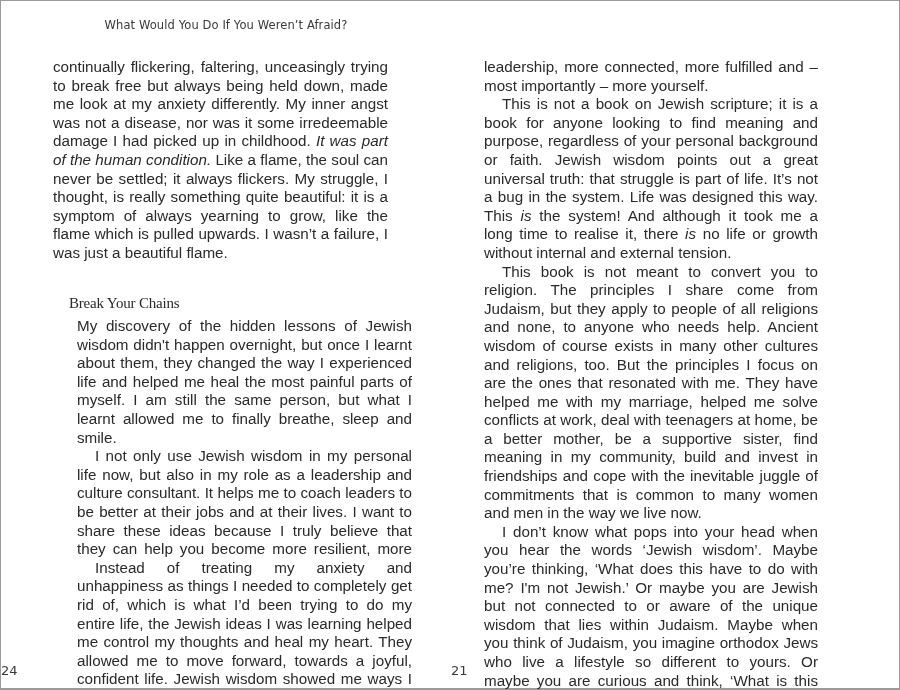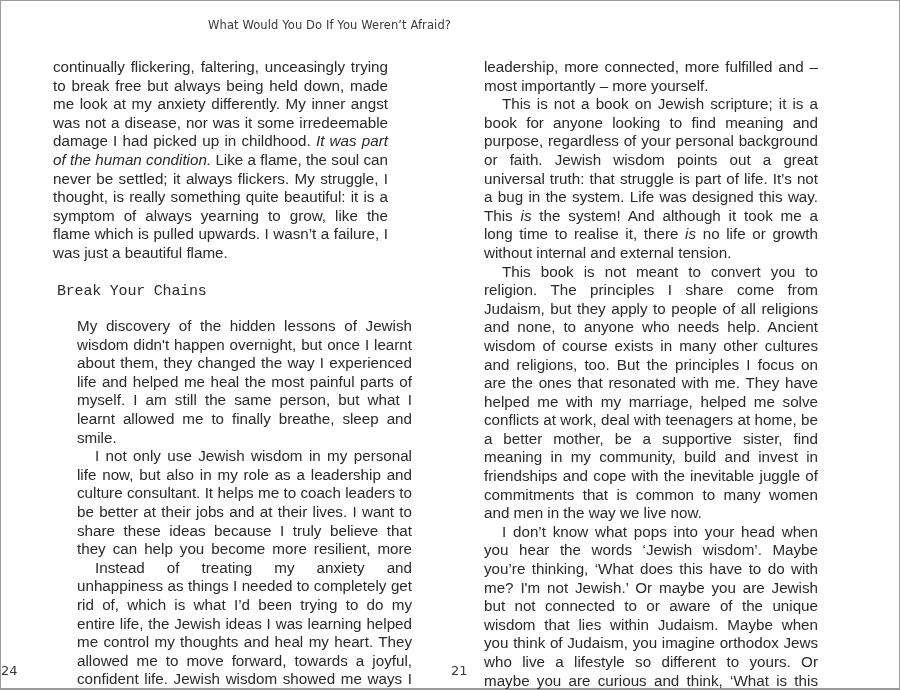--- a/index.html
+++ b/index.html
@@ -8,43 +8,43 @@
       position: absolute; left: 0; top: 0; width: 898px; height: 687px;
       border-top: 1px solid #9a9a9a; border-left: 1px solid #9a9a9a;
       border-right: 2px solid #9a9a9a; border-bottom: 2px solid #9a9a9a;
       background: #fff;
     }
     .page { position: absolute; top: 0; height: 100%; }
     .page.left { left: 0; width: 450px; }
     .page.right { left: 450px; width: 448px; }
     .running-head {
       position: absolute; top: 17px; left: 0; width: 100%;
-      text-align: right; font-family: "DejaVu Sans", sans-serif;
+      text-align: center; font-family: "DejaVu Sans", sans-serif;
       font-size: 11.5px; color: #3a3a3a; letter-spacing: 0.1px;
     }
     .page.right .running-head { left: 0; }
     .folio {
       position: absolute; top: 662px; left: 0; width: 100%;
       text-align: left; font-family: "DejaVu Sans", sans-serif;
       font-size: 13px; color: #3a3a3a;
     }
     .page.left .folio { left: 0; }
     .body-text {
       position: absolute; font-family: Liberation Sans, sans-serif;
       font-size: 15.2px; line-height: 18.6px; color: #2a2a2a;
       text-align: justify; hyphens: none;
     }
     .page.left .body-text { left: 52px; width: 335px; }
     .page.right .body-text { left: 33px; width: 334px; }
     .body-text p { margin: 0; }
     .body-text p.indent { text-indent: 18px; }
     .body-text p.last-line-justify { text-align-last: justify; }
     .heading {
-      font-family: Liberation Mono, monospace; font-size: 15px;
-      color: #2a2a2a; margin: 4px; font-weight: normal; letter-spacing: -0.2px;
+      font-family: Liberation Serif, serif; font-size: 15px;
+      color: #2a2a2a; margin: 16px; font-weight: normal; letter-spacing: -0.2px;
     }
     em { font-style: italic; }
   </style>
 </head>
 <body>
 
 <div class="spread">
 
   <div class="page left">
     <div class="running-head">What Would You Do If You Weren’t Afraid?</div>

